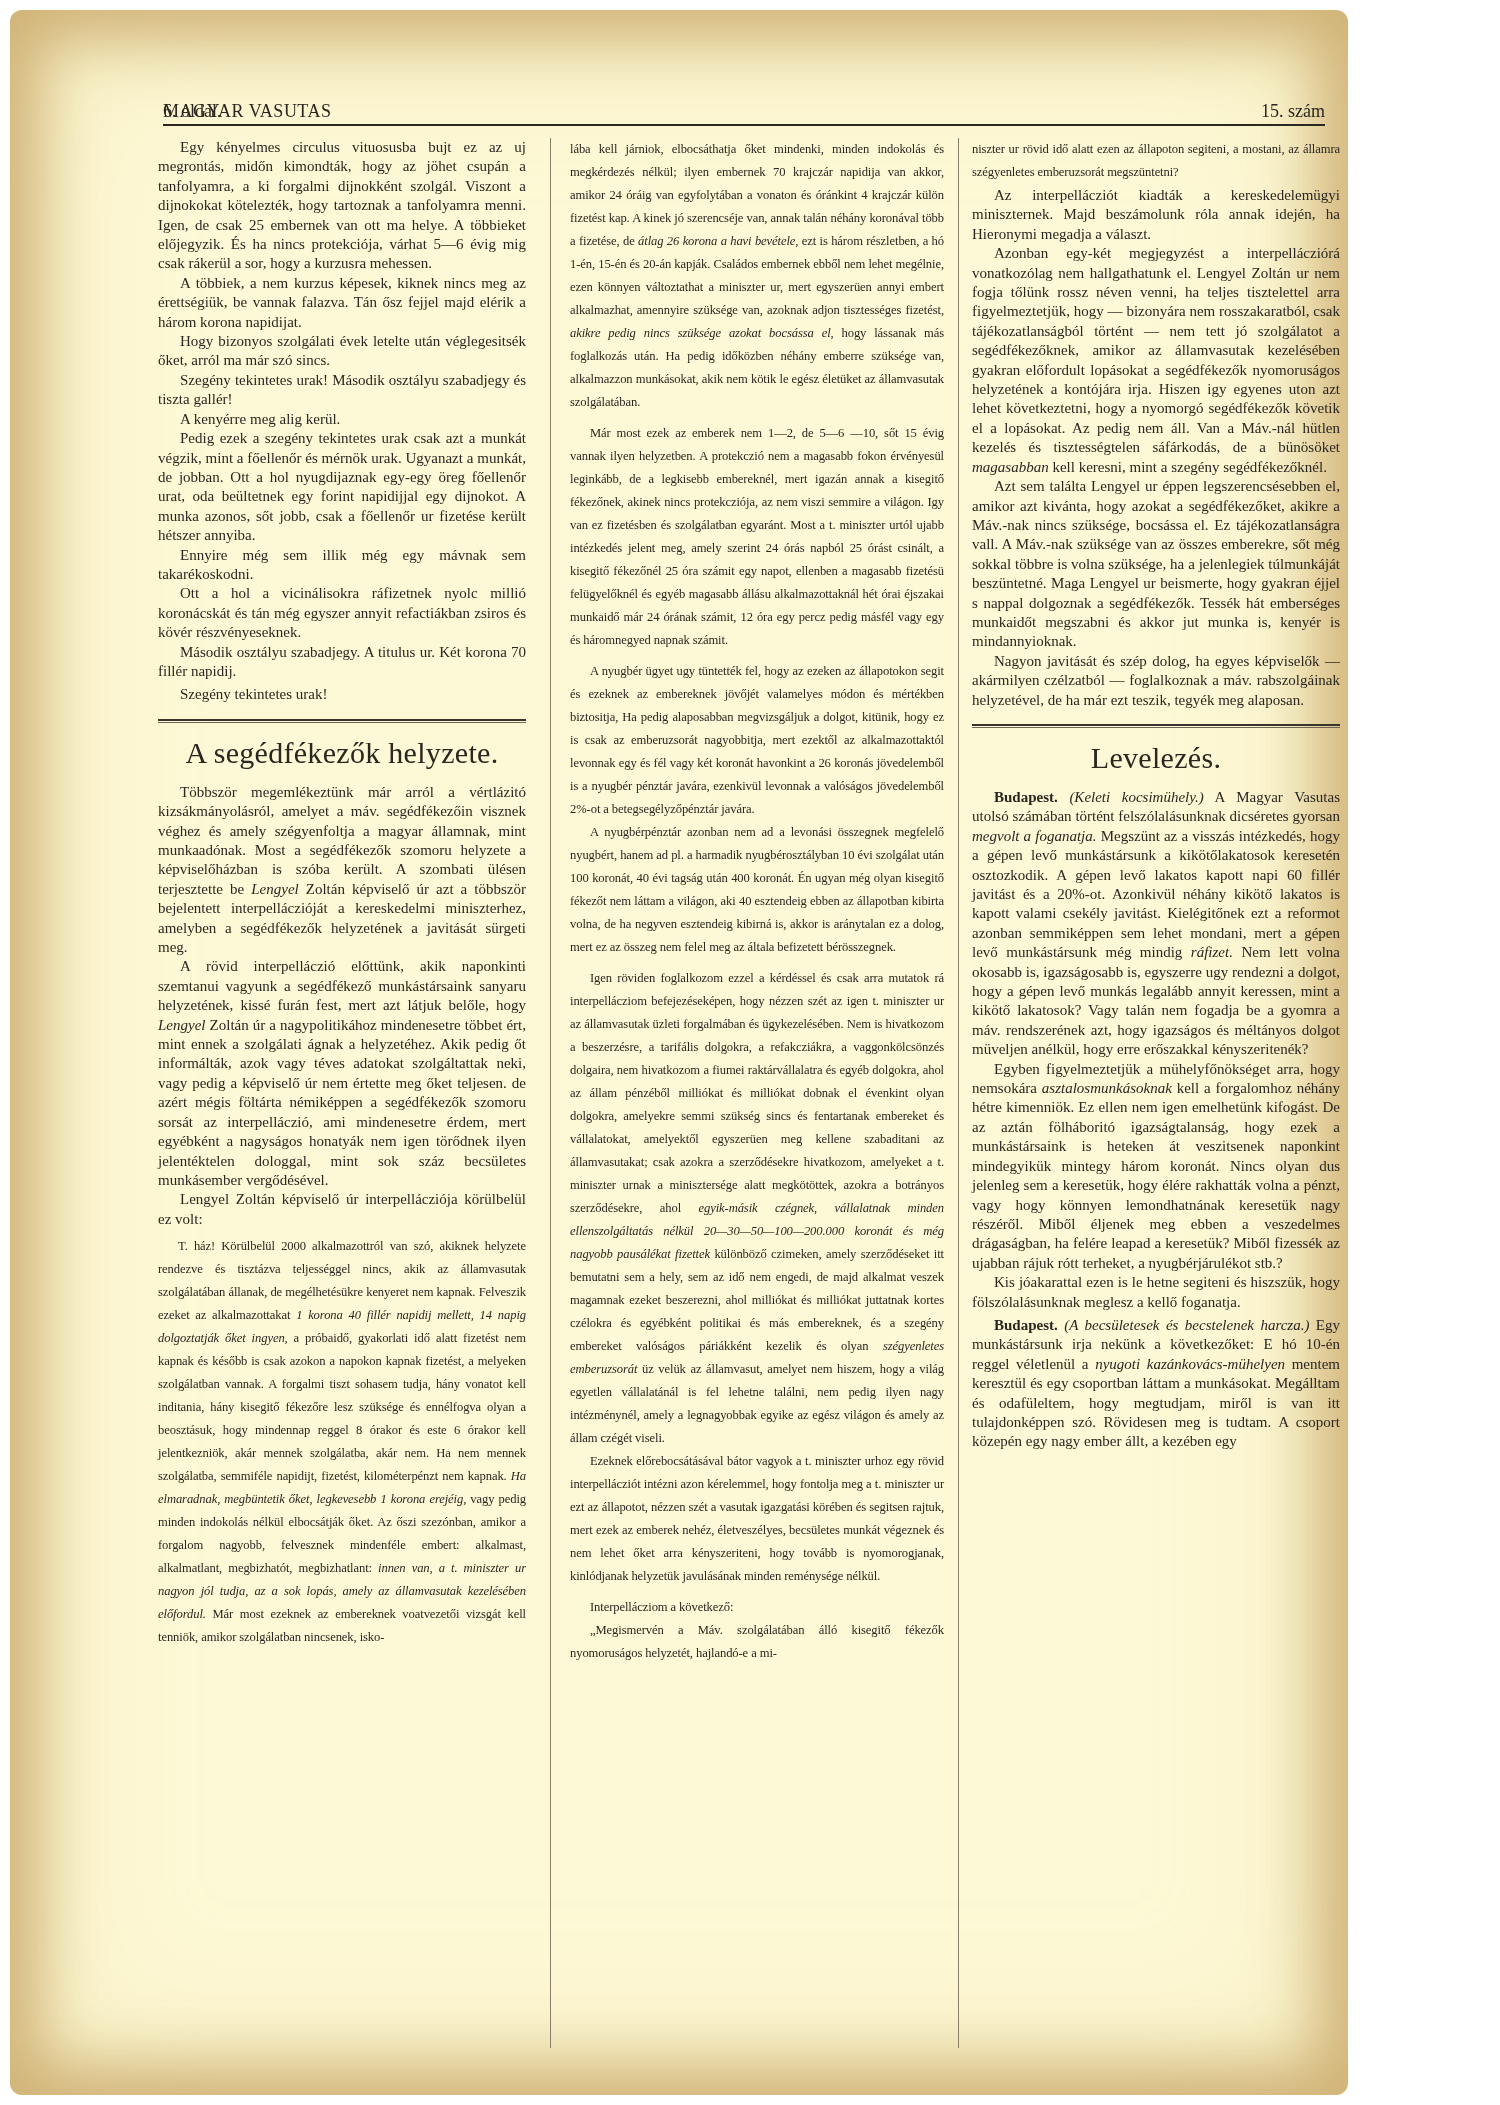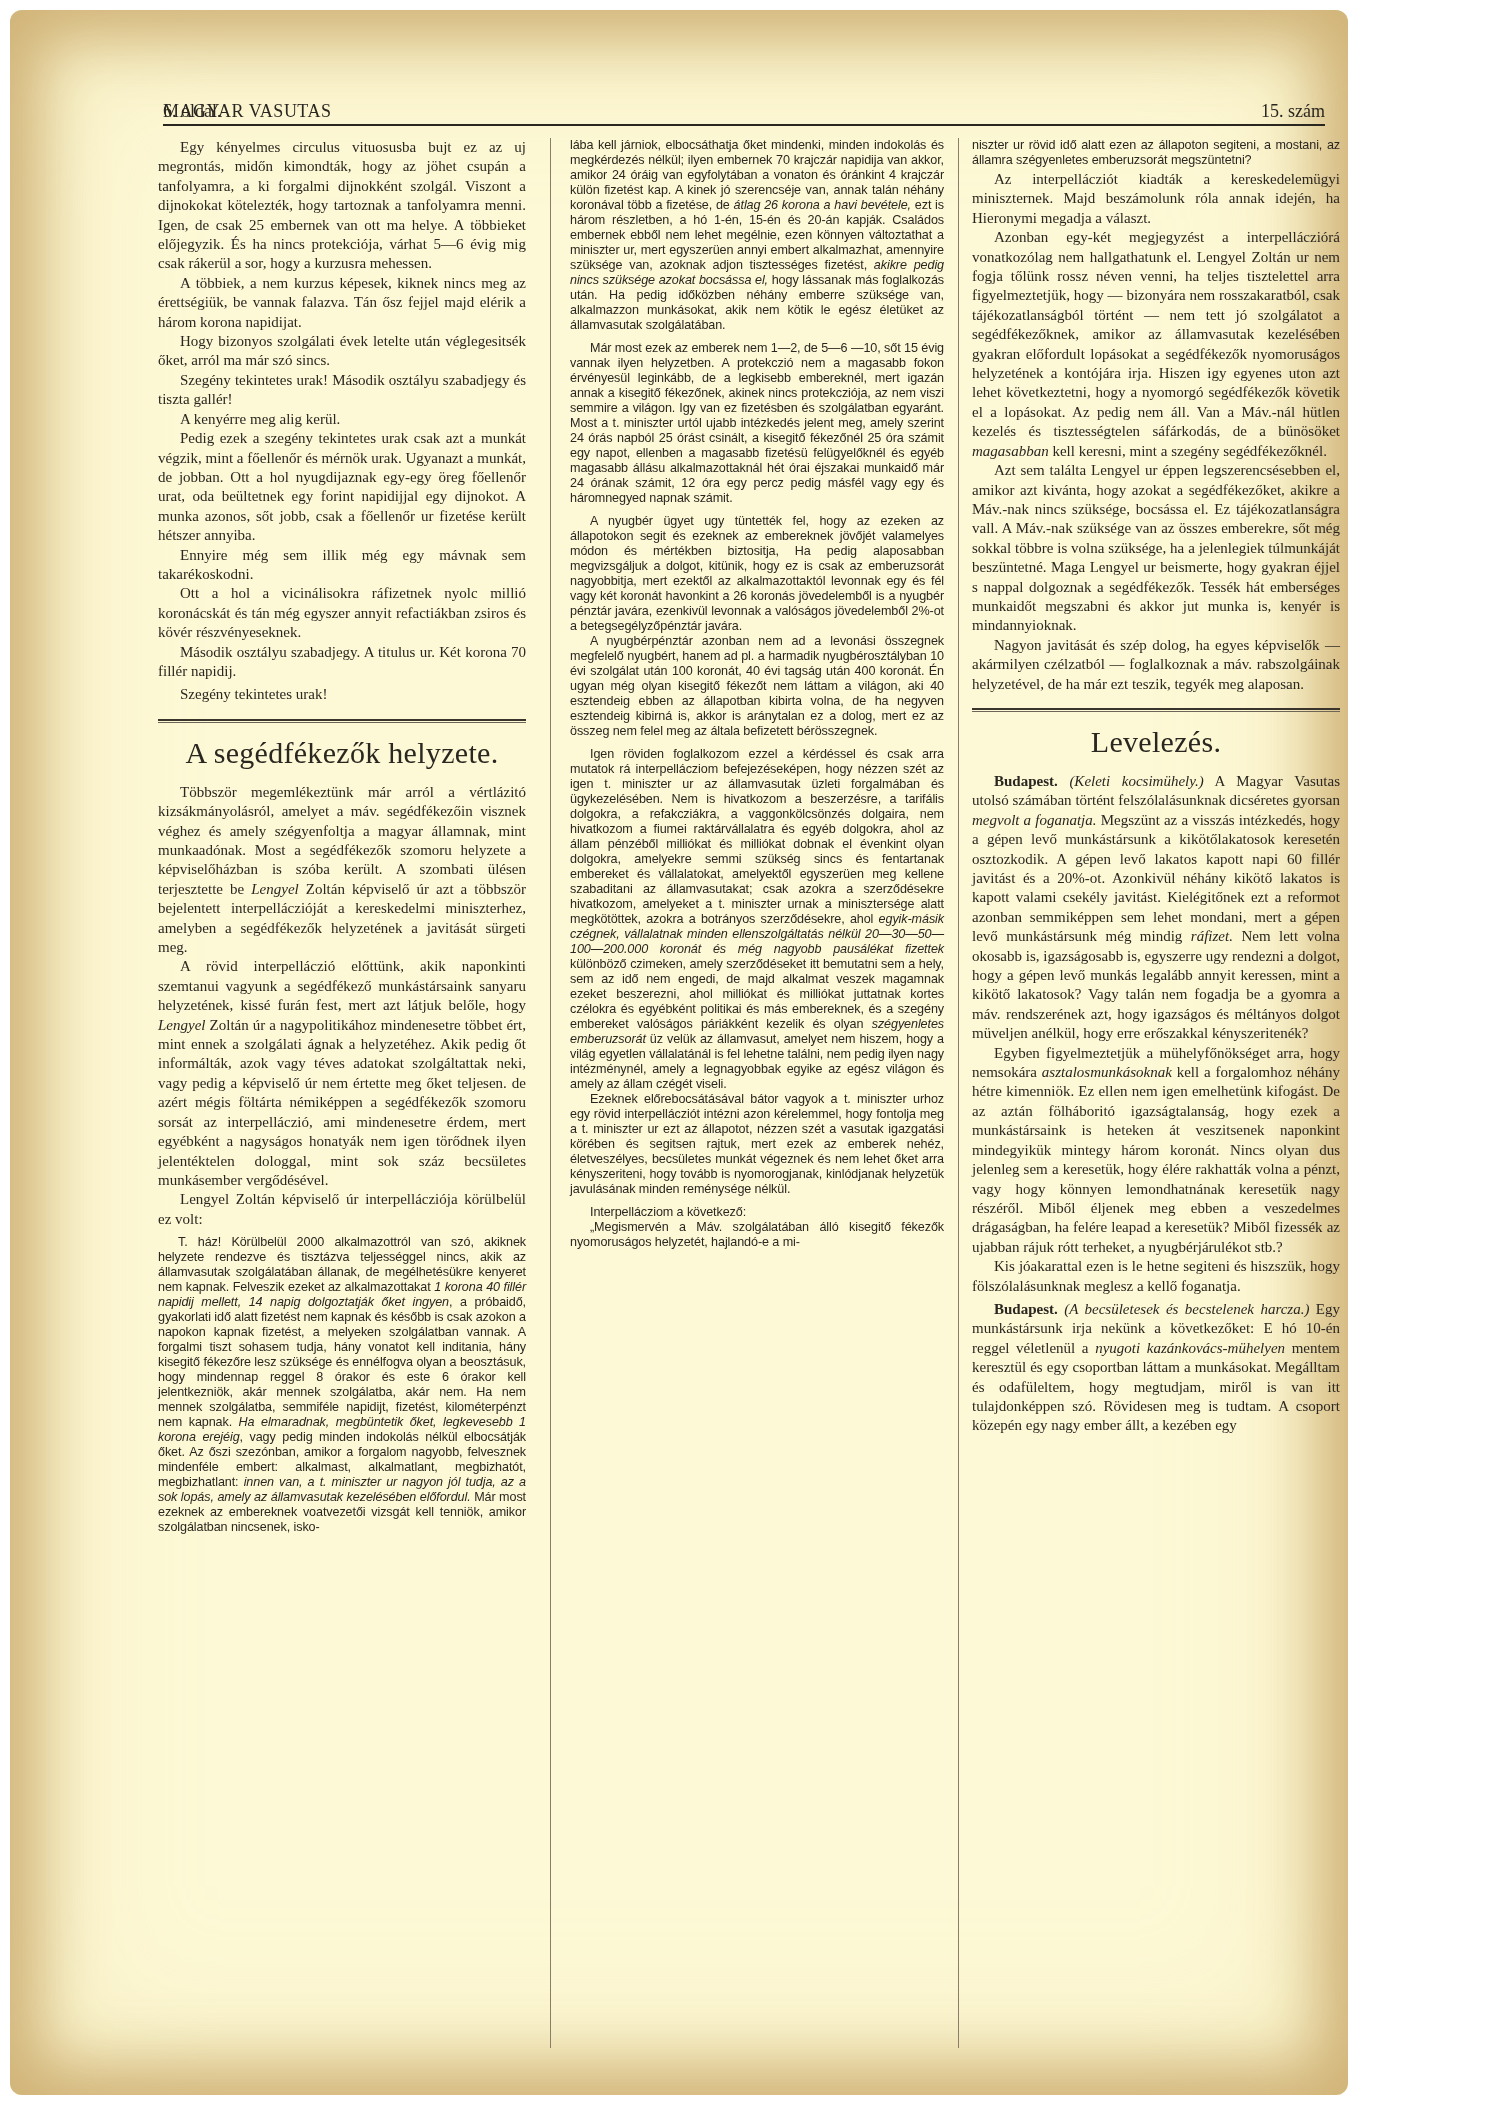--- a/index.html
+++ b/index.html
@@ -28,21 +28,21 @@
     text-align:justify;
   }
   .col1 { left:148px; width:368px; }
   .col2 { left:560px; width:374px; }
   .col3 { left:962px; width:368px; }
   .vrule { position:absolute; top:128px; width:1px; height:1910px; background:#8a7f66; }
   .vrule.r1 { left:540px; }
   .vrule.r2 { left:948px; }
   p { margin:0; }
   .big p { font-size:15px; line-height:19.4px; text-indent:22px; }
-  .small p { font-size:12.6px; line-height:15px; text-indent:20px; font-family:Liberation Sans, sans-serif; letter-spacing:-0.1px; }
+  .small p { font-size:12.6px; line-height:23px; text-indent:20px; font-family:Liberation Serif, serif; letter-spacing:-0.1px; }
   .small p.gap { margin-top:8px; }
   .big p.gap { margin-top:4px; }
   .noindent { text-indent:0 !important; }
   .it { font-style:italic; }
   .b { font-weight:bold; }
   .sep { height:0; border-top:2px solid #3a352c; border-bottom:1px solid #6d6555; margin:14px 0 10px 0; padding-top:1px; }
   .title {
     font-size:30px; line-height:40px; text-align:center; font-weight:normal; margin:6px 0 10px 0;
     letter-spacing:0.3px;
   }

